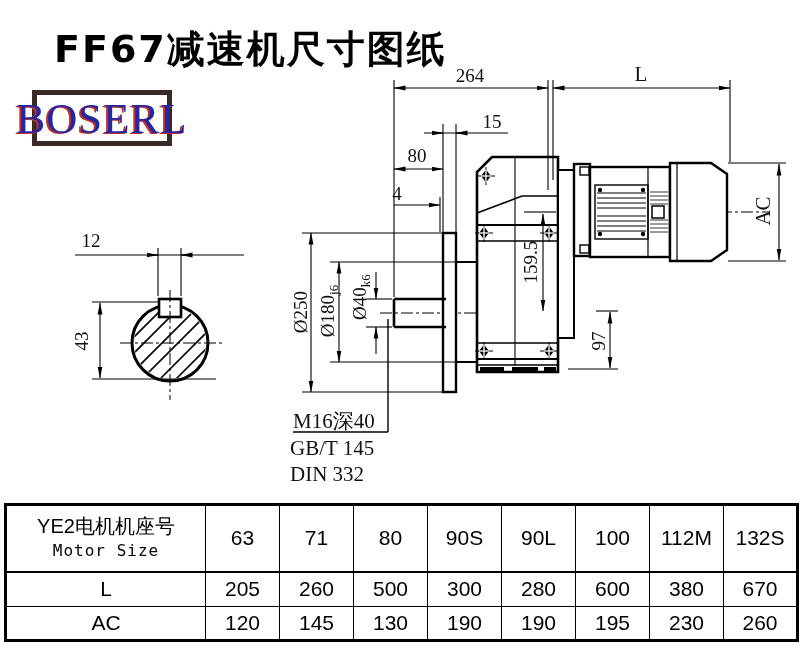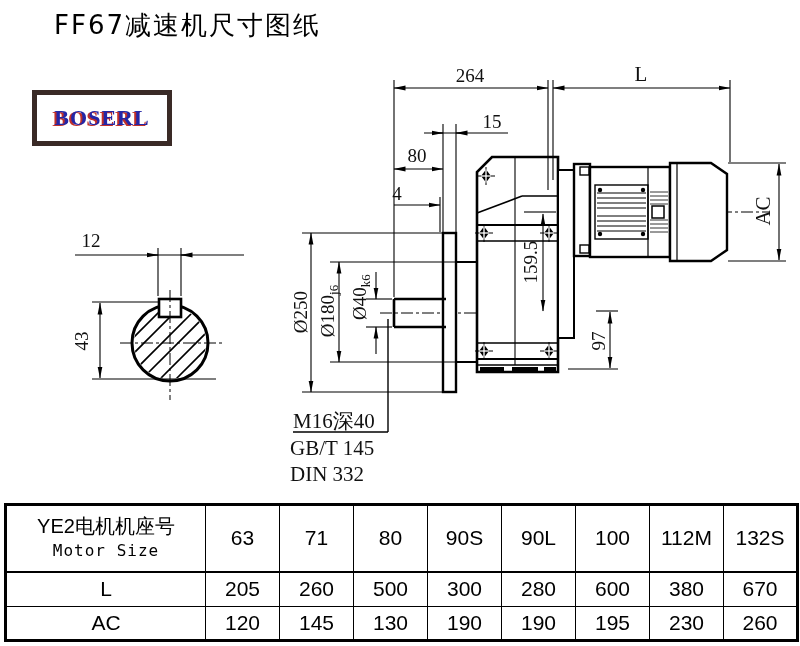--- a/index.html
+++ b/index.html
@@ -1,22 +1,22 @@
 <!DOCTYPE html>
 <html><head>
 <meta charset="utf-8">
 <style>
   html,body{margin:0;padding:0;background:#fff;}
   .stage{position:relative;width:800px;height:646px;background:#ffffff;overflow:hidden;
          font-family:"DejaVu Sans",sans-serif;color:#000;}
-  .title{position:absolute;left:54px;top:8px;font-size:26px;font-weight:normal;
+  .title{position:absolute;left:54px;top:24px;font-size:38px;font-weight:bold;
          letter-spacing:2px;white-space:nowrap;}
   .logo{position:absolute;left:32px;top:90px;width:130px;height:46px;
         border:5px solid #3a2a26;background:#fff;display:flex;align-items:center;justify-content:center;}
-  .logo span{font-family:"Liberation Serif",serif;font-weight:bold;font-size:22px;
+  .logo span{font-family:"Liberation Serif",serif;font-weight:normal;font-size:43px;
         color:#2426a6;letter-spacing:1px;text-shadow:-2px 1px 0 #c2302a;}
   svg text{fill:#111;}
   .dim{font-family:"Liberation Serif",serif;font-size:19px;}
   .dimL{font-family:"Liberation Serif",serif;font-size:21px;}
   .note{font-family:"Liberation Serif",serif;font-size:21px;}
   .sub{font-size:13px;}
   
   .spec{position:absolute;left:4px;top:503px;width:792px;height:139px;
         border-collapse:collapse;table-layout:fixed;text-align:center;padding-left:24px;}
   .spec td{border:1.6px solid #000;padding:0;vertical-align:middle;

